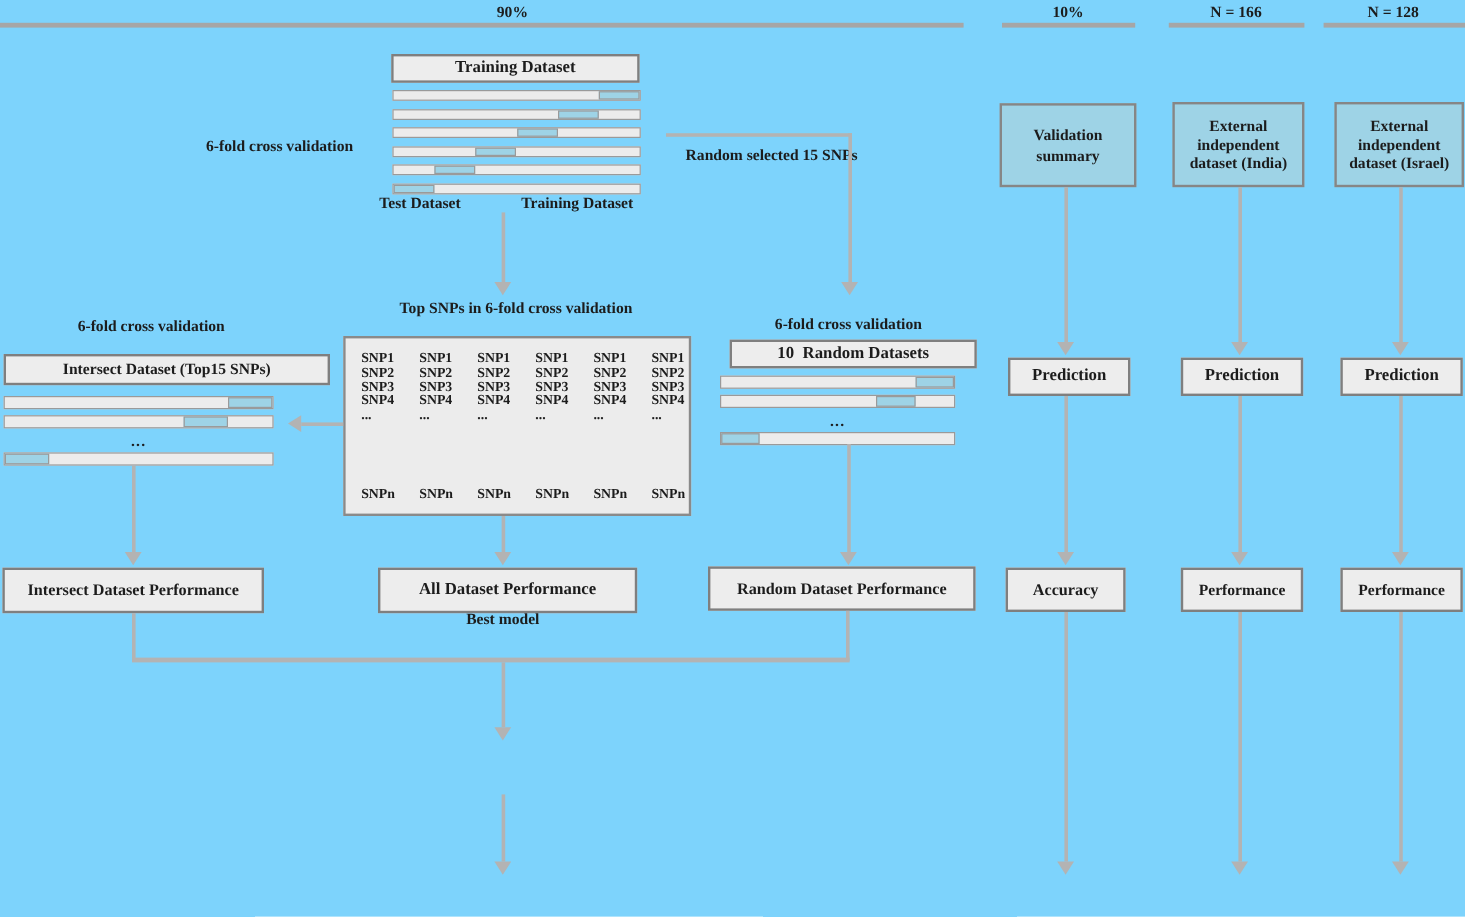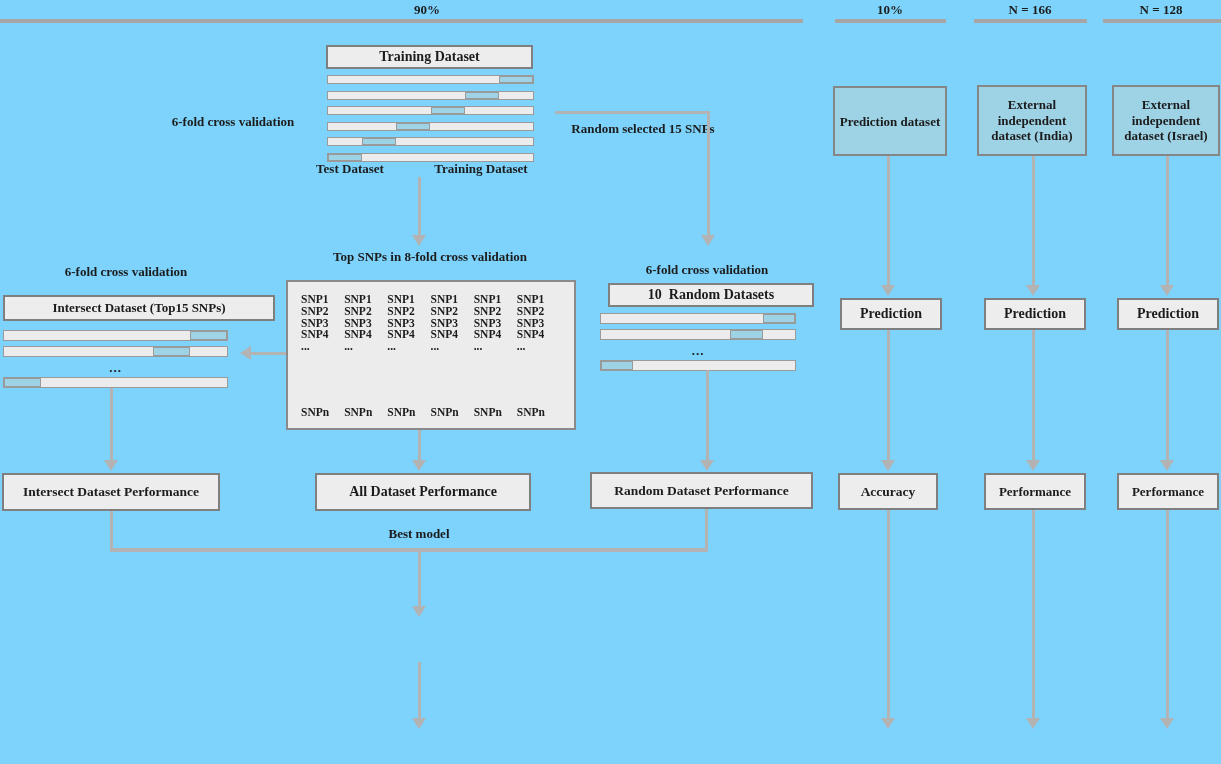--- a/index.html
+++ b/index.html
@@ -34,21 +34,21 @@
   }
   .bars{position:absolute;}
   .fold-bar{position:relative;background:#ececec;border:1px solid #9a9a9a;box-sizing:border-box;}
   .bars-sm .fold-bar{height:9px;margin-bottom:6.5px;width:207px;}
   .bars-lg .fold-bar{height:11px;margin-bottom:5px;}
   .fold-test{position:absolute;top:0;bottom:0;background:var(--blue);outline:1px solid #9a9a9a;outline-offset:-1px;}
   .bars-ellipsis{text-align:center;font-size:13px;line-height:11px;margin:1px 0 4px 0;letter-spacing:1px;}
   #snp-box{
     position:absolute;left:286px;top:280px;width:290px;height:150px;background:#ececec;
     border:2px solid #8a8a8a;box-sizing:border-box;display:flex;justify-content:space-between;
-    padding:12px 29px 9px 13px;
+    padding:12px 3px 9px 13px;
   }
   .snp-col{display:flex;flex-direction:column;}
   .snp-cell{font-size:11.5px;line-height:11.8px;white-space:nowrap;}
   .snp-last{margin-top:auto;}
   #banner{
     position:absolute;left:88px;top:730px;width:1133px;height:33px;background:var(--banner-blue);
     border:2px solid #737373;box-sizing:border-box;display:flex;align-items:center;justify-content:center;
     font-size:15.5px;white-space:pre;
   }
 </style>
@@ -97,21 +97,21 @@
   <span class="lbl" style="left:481px;top:161px;">Training Dataset</span>
 
   <div class="vline" style="left:418px;top:177px;height:58px;"></div>
   <div class="ah-down" style="left:412px;top:235px;"></div>
 
   <span class="lbl" style="left:643px;top:86px;margin-top:35px;">Random selected 15 SNPs</span>
   <div class="hline" style="left:555px;top:111px;width:155px;"></div>
   <div class="vline" style="left:707px;top:111px;height:124px;"></div>
   <div class="ah-down" style="left:701px;top:235px;"></div>
 
-  <span class="lbl" style="left:430px;top:249px;">Top SNPs in 8-fold cross validation</span>
+  <span class="lbl" style="left:430px;top:249px;">Top SNPs in 6-fold cross validation</span>
   <div id="snp-box">
       <div class="snp-col">
         <span class="snp-cell">SNP1</span>
         <span class="snp-cell">SNP2</span>
         <span class="snp-cell">SNP3</span>
         <span class="snp-cell">SNP4</span>
         <span class="snp-cell">...</span>
         <span class="snp-cell snp-last">SNPn</span>
       </div>
       <div class="snp-col">
@@ -193,21 +193,21 @@
       </div>
       <div class="bars-ellipsis">...</div>
       <div class="fold-bar">
         <div class="fold-test" style="left: 0%; width: 16.6667%;"></div>
       </div>
     </div>
   <div class="vline" style="left:706px;top:370px;height:90px;"></div>
   <div class="ah-down" style="left:700px;top:460px;"></div>
 
   <div class="bbox" style="left:833px;top:86px;width:114px;height:70px;line-height:17px;">
-    <span>Prediction dataset</span>
+    <span>Validation summary</span>
   </div>
   <div class="vline" style="left:887px;top:156px;height:129px;"></div>
   <div class="ah-down" style="left:881px;top:285px;"></div>
   <div class="gbox" style="left:840px;top:298px;width:102px;height:32px;">
     <span>Prediction</span>
   </div>
   <div class="vline" style="left:887px;top:330px;height:130px;"></div>
   <div class="ah-down" style="left:881px;top:460px;"></div>
   <div class="gbox" style="left:838px;top:473px;width:100px;height:37px;font-size:13.5px;">
     <span>Accuracy</span>
@@ -253,21 +253,21 @@
   <div class="gbox" style="left:315px;top:473px;width:216px;height:38px;font-size:14px;">
     <span>All Dataset Performance</span>
   </div>
   <div class="gbox" style="left:590px;top:472px;width:223px;height:37px;font-size:13.5px;">
     <span>Random Dataset Performance</span>
   </div>
 
   <div class="vline" style="left:110px;top:511px;height:40px;"></div>
   <div class="vline" style="left:705px;top:509px;height:42px;"></div>
   <div class="hline" style="left:110px;top:548px;width:598px;height:4px;"></div>
-  <span class="lbl" style="left:419px;top:526px;">Best model</span>
+  <span class="lbl" style="left:419px;top:508px;">Best model</span>
   <div class="vline" style="left:418px;top:552px;height:54px;"></div>
   <div class="ah-down" style="left:412px;top:606px;"></div>
 
   <div class="vline" style="left:418px;top:662px;height:56px;"></div>
   <div class="ah-down" style="left:412px;top:718px;"></div>
 
 
 </div>
 
 </body></html>

